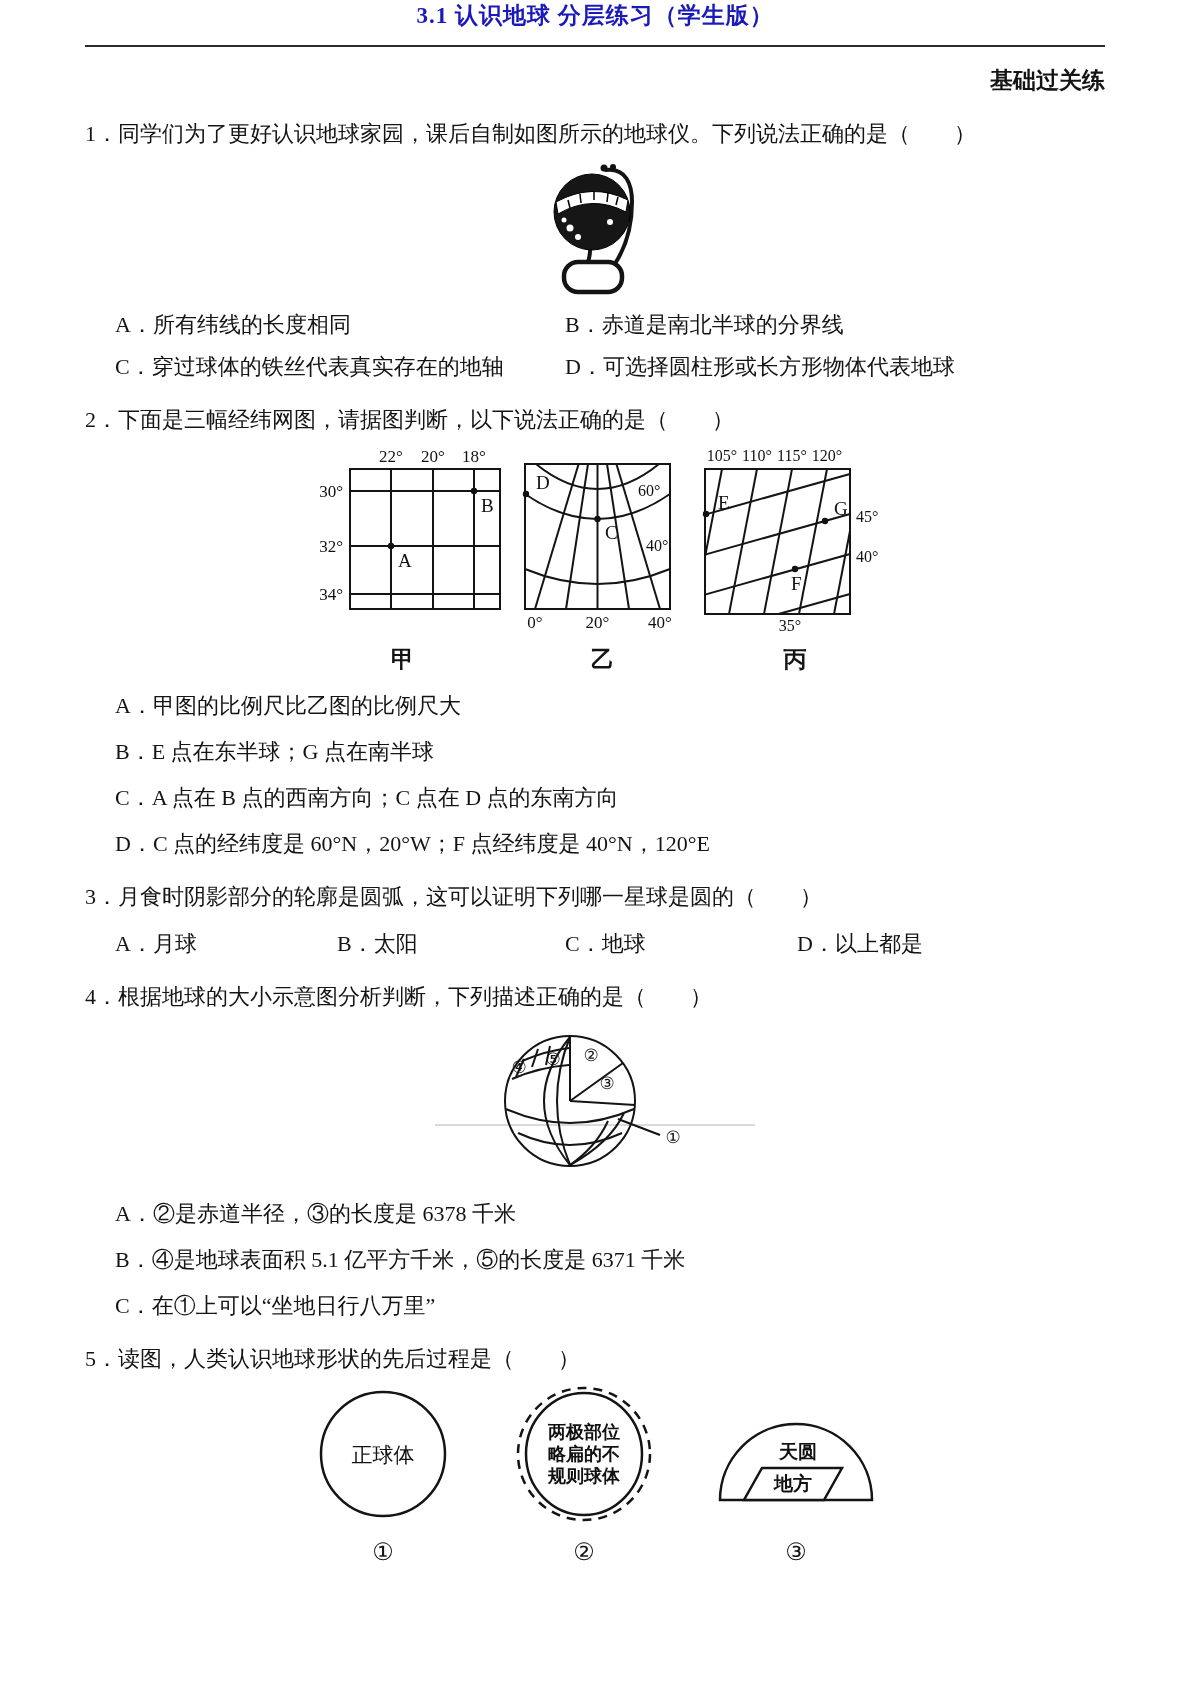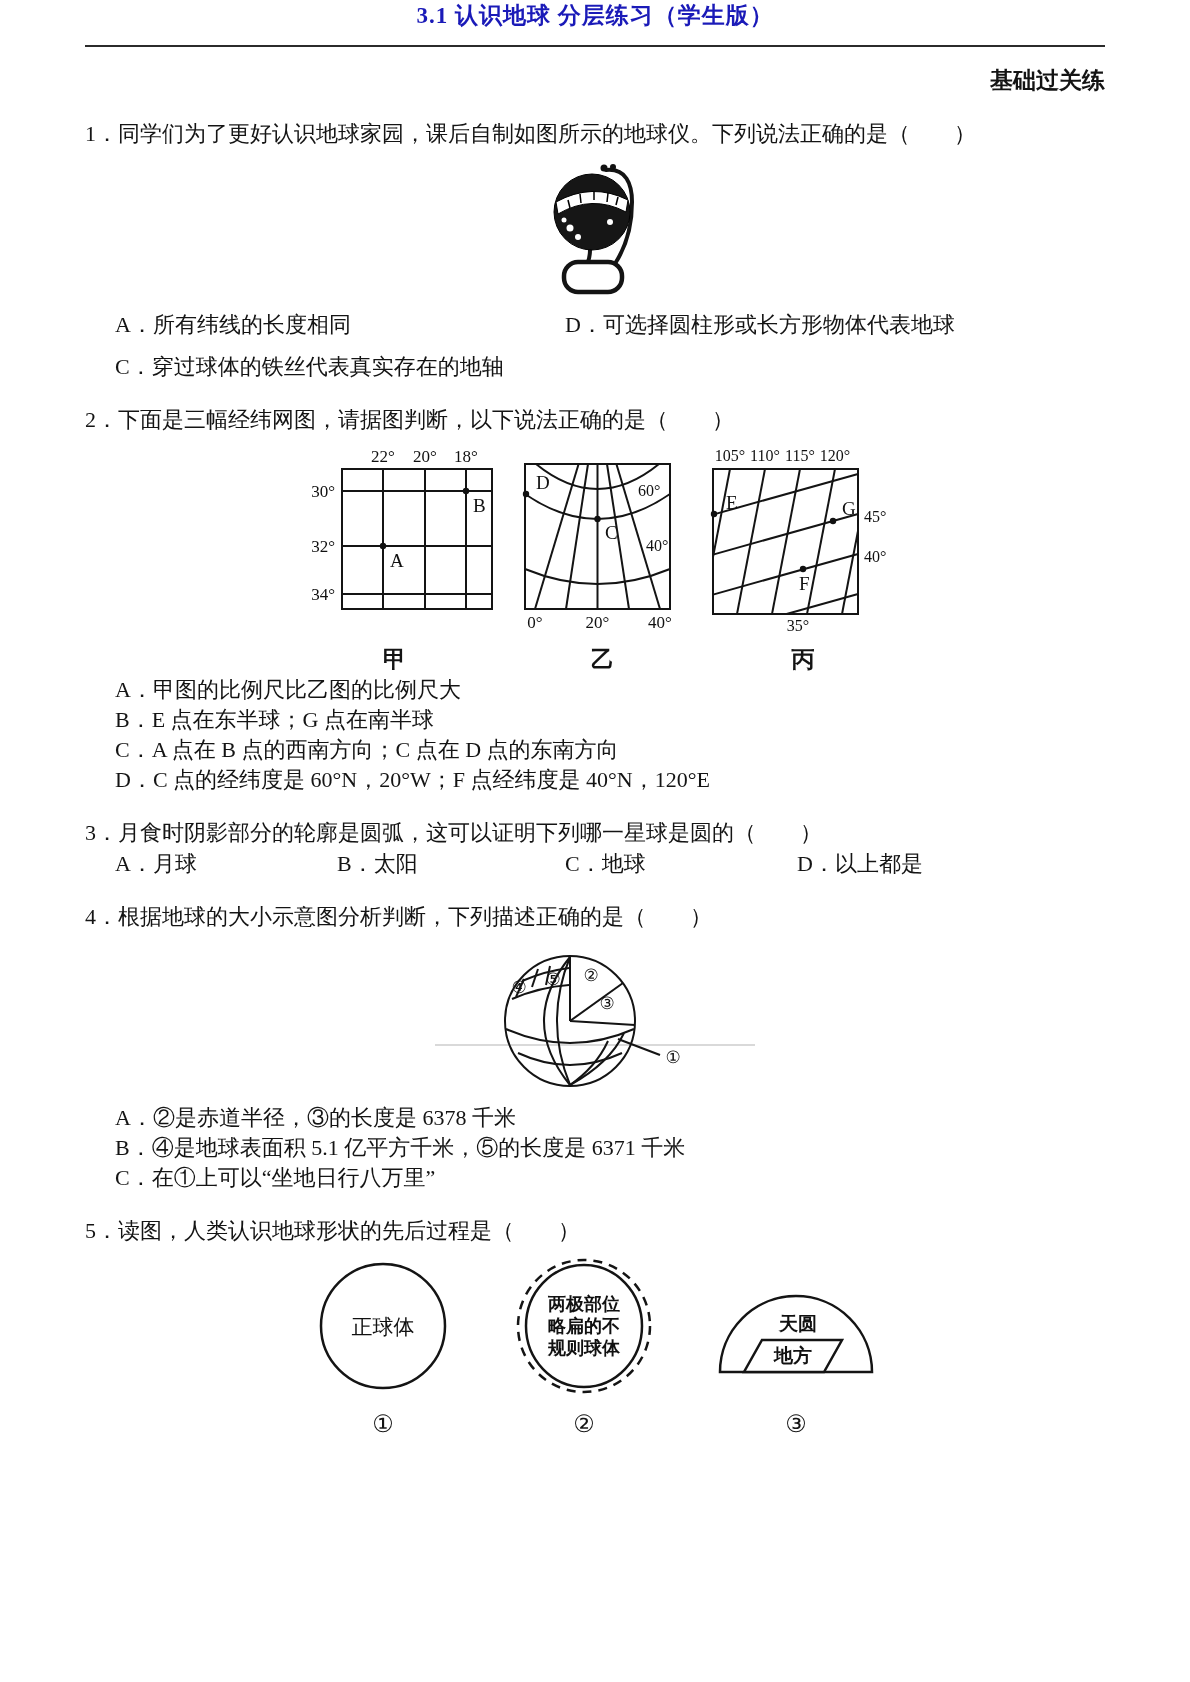--- a/index.html
+++ b/index.html
@@ -3,25 +3,25 @@
 <meta charset="utf-8">
 <style>
   html,body{margin:0;padding:0;background:#ffffff;}
   body{width:1190px;font-family:"Liberation Serif","DejaVu Serif",serif;color:#141414;}
   .page{width:1020px;margin:0 auto;position:relative;}
   .doc-title{text-align:center;font-size:23px;font-weight:bold;letter-spacing:1px;}
   .title-rule{border:none;border-top:2px solid #2b2b2b;margin:14px 0 0 0;}
   .section-head{text-align:right;font-size:23px;font-weight:bold;margin-top:18px;}
   .stem{font-size:22px;line-height:1.45;margin-top:22px;}
   .opts{padding-left:30px;}
-  .opt{font-size:22px;line-height:30px;margin-top:0;}
+  .opt{font-size:22px;line-height:30px;margin-top:16px;}
   .opts-grid2{display:grid;grid-template-columns:450px 1fr;padding-left:30px;}
   .opts-grid2 .opt{margin-top:12px;}
   .opts-grid4{display:grid;grid-template-columns:222px 228px 232px 1fr;padding-left:30px;}
-  .fig-row{display:flex;justify-content:center;align-items:flex-end;gap:8px;margin-top:8px;}
+  .fig-row{display:flex;justify-content:center;align-items:flex-end;margin-top:8px;}
   .fig-center{display:flex;justify-content:center;margin-top:8px;position:relative;}
   .fig-block{display:flex;flex-direction:column;align-items:center;}
   .fig-caption{font-size:23px;font-weight:bold;margin-top:4px;}
   .q5-caption{font-size:24px;margin-top:6px;font-weight:normal;}
   svg text{font-family:"Liberation Serif","DejaVu Serif",serif;fill:#111;}
   .artifact-line{position:absolute;height:2px;background:#d9d9d9;top:64%;left:50%;width:320px;transform:translateX(-50%);z-index:0;}
   .q4svg{position:relative;z-index:1;}
 </style>
 </head>
 <body>
@@ -56,22 +56,23 @@
           <circle cx="90" cy="64" r="3"></circle>
       </g>
       <g fill="#111">
         <circle cx="84" cy="10" r="3.5"></circle>
           <circle cx="93" cy="9" r="3"></circle>
       </g>
     </svg>
   </div>
   <div class="opts-grid2">
     <div class="opt">A．所有纬线的长度相同</div>
+    <div class="opt">B．赤道是南北半球的分界线</div>
+    <div class="opt">C．穿过球体的铁丝代表真实存在的地轴</div>
     <div class="opt">D．可选择圆柱形或长方形物体代表地球</div>
-    <div class="opt">C．穿过球体的铁丝代表真实存在的地轴</div>
   </div>
 
   <div class="stem">2．下面是三幅经纬网图，请据图判断，以下说法正确的是（　　）</div>
   <div class="fig-row">
 
     <div class="fig-block">
       <svg width="215" height="196" viewBox="0 0 215 196">
         <g stroke="#141414" stroke-width="2" fill="none">
           <rect x="55" y="25" width="150" height="140"></rect>
           <line x1="96" y1="25" x2="96" y2="165"></line>

